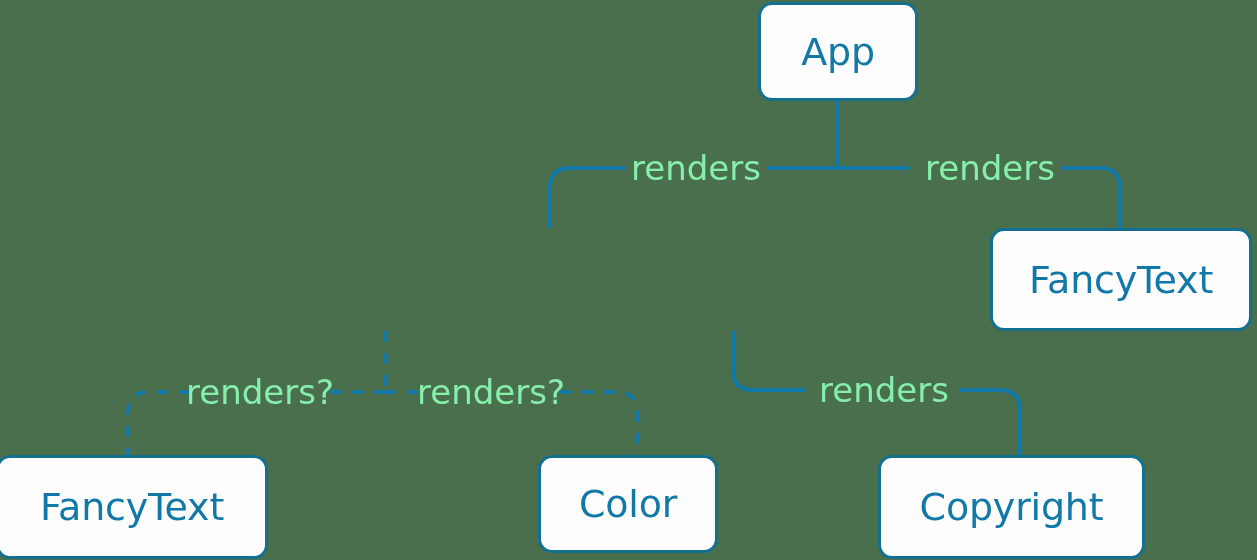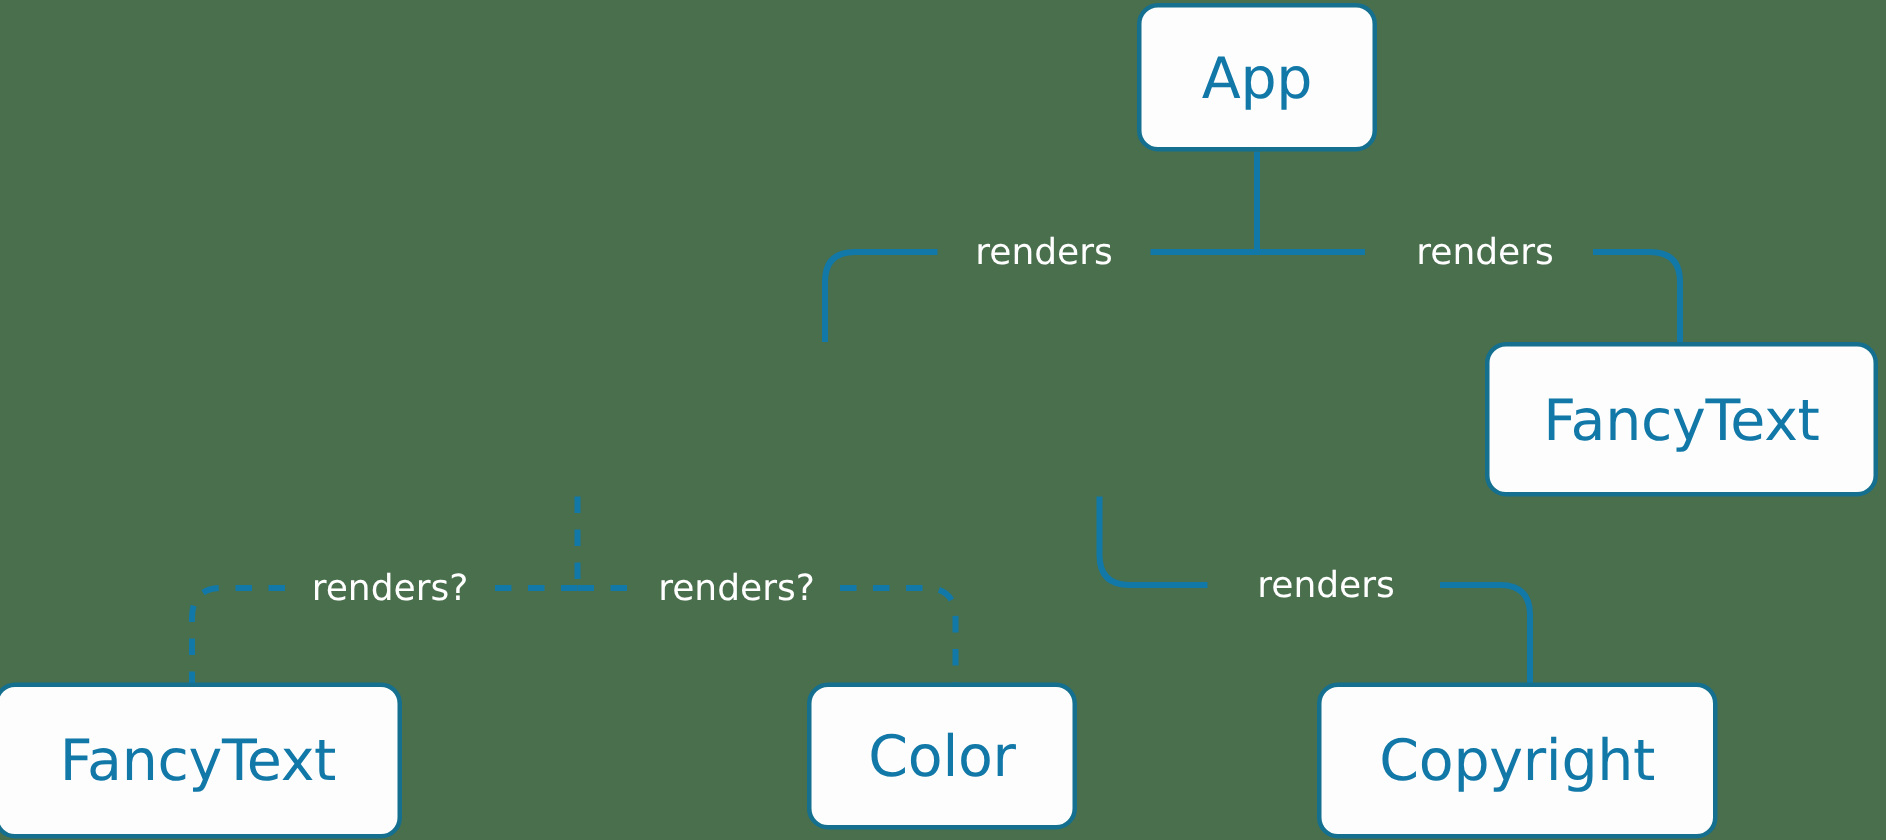--- a/index.html
+++ b/index.html
@@ -49,22 +49,22 @@
     stroke: #1178a8;
     stroke-width: 4;
     stroke-linecap: butt;
   }
   .edge-line.dashed {
     stroke-dasharray: 11 11;
     stroke-linecap: butt;
   }
   .edge-label {
     position: absolute;
-    color: #ffffff;
-    font-size: 24px;
+    color: #86efac;
+    font-size: 34px;
     white-space: nowrap;
     z-index: 4;
     transform: translate(-50%, -50%);
     padding: 0 6px;
     background: transparent;
   }
 </style>
 </head>
 <body>
 

